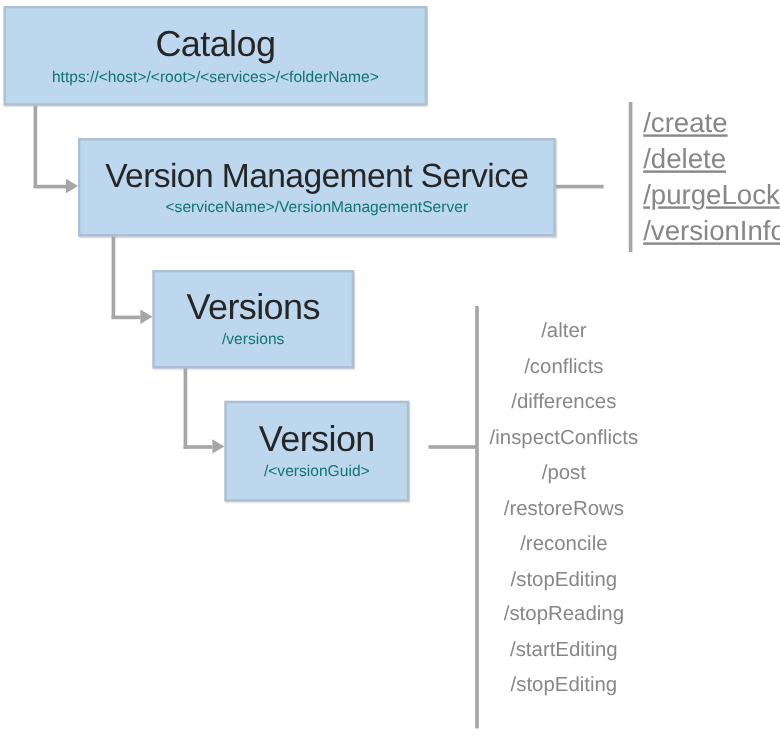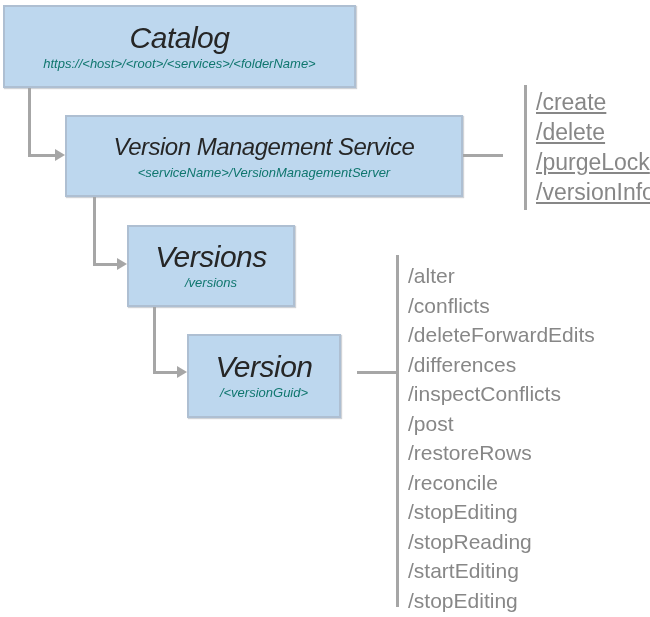--- a/index.html
+++ b/index.html
@@ -20,36 +20,35 @@
     background: #bdd7ee;
     border: 2px solid #aebfd2;
     box-shadow: 1px 1px 1px rgba(120,130,140,0.35);
     display: flex;
     flex-direction: column;
     align-items: center;
     justify-content: center;
     gap: 0;
     text-align: center;
     white-space: nowrap;
-    font-style: italic;
   }
   .node .title {
     color: #262626;
     font-size: 30px;
     line-height: 34px;
     letter-spacing: -0.5px;
   }
   .node .subtitle {
     color: #0f766e;
     font-size: 13px;
     line-height: 18px;
   }
   .node-catalog  { left: 3px;   top: 5px;   width: 353px; height: 83px; }
   .node-vms      { left: 65px;  top: 115px; width: 398px; height: 82px; }
-  .node-vms .title { font-size: 24px; }
+  .node-vms .title { font-size: 28px; }
   .node-versions { left: 127px; top: 225px; width: 168px; height: 82px; }
   .node-version  { left: 187px; top: 334px; width: 154px; height: 84px; }
 
   
   .seg { position: absolute; background: #a6a6a6; }
   .arrowhead {
     position: absolute;
     width: 0; height: 0;
     border-top: 6px solid transparent;
     border-bottom: 6px solid transparent;
@@ -81,21 +80,21 @@
     white-space: nowrap;
   }
   .ops-vms {
     left: 524px; top: 85px; height: 125px;
     padding: 2px 0 0 9px;
     font-size: 23px; line-height: 30px; text-decoration: underline;
   }
   .ops-version {
     left: 396px; top: 255px; height: 352px;
     padding: 6px 0 0 9px;
-    font-size: 21px; line-height: 29.5px;
+    font-size: 17px; line-height: 29.5px; text-align: center;
   }
 </style>
 </head>
 <body>
 
 <div class="canvas">
 
   <div class="node node-catalog">
     <div class="title">Catalog</div>
     <div class="subtitle">https://&lt;host&gt;/&lt;root&gt;/&lt;services&gt;/&lt;folderName&gt;</div>
@@ -135,21 +134,20 @@
   <div class="ops ops-vms">
     <div>/create</div>
     <div>/delete</div>
     <div>/purgeLock</div>
     <div>/versionInfos</div>
   </div>
 
   <div class="ops ops-version">
     <div>/alter</div>
     <div>/conflicts</div>
-    <div>/deleteForwardEdits</div>
     <div>/differences</div>
     <div>/inspectConflicts</div>
     <div>/post</div>
     <div>/restoreRows</div>
     <div>/reconcile</div>
     <div>/stopEditing</div>
     <div>/stopReading</div>
     <div>/startEditing</div>
     <div>/stopEditing</div>
   </div>

